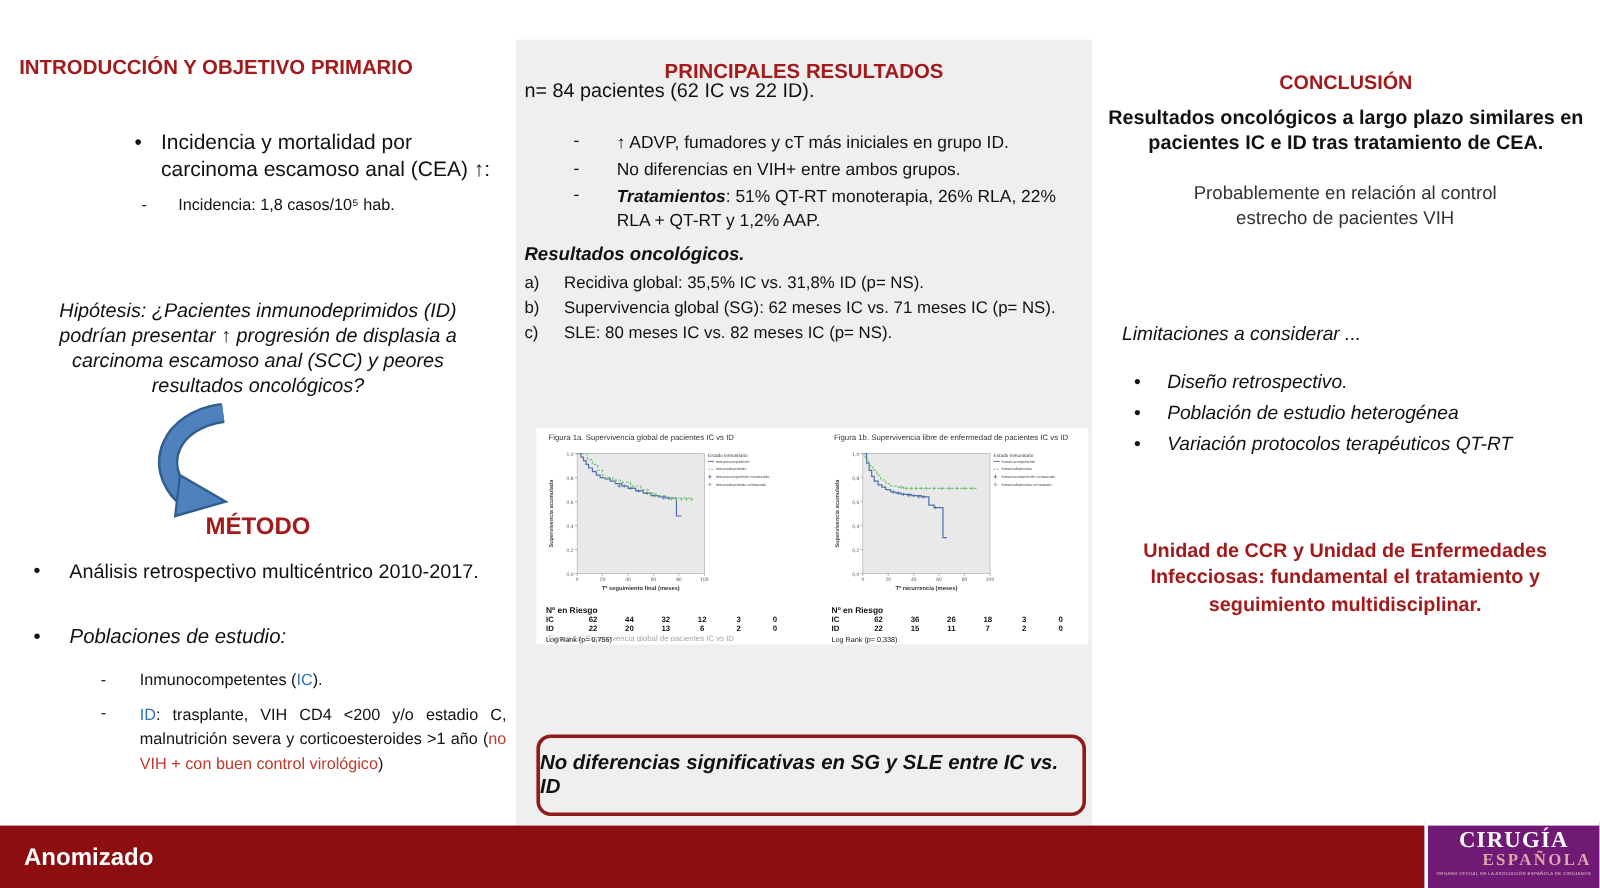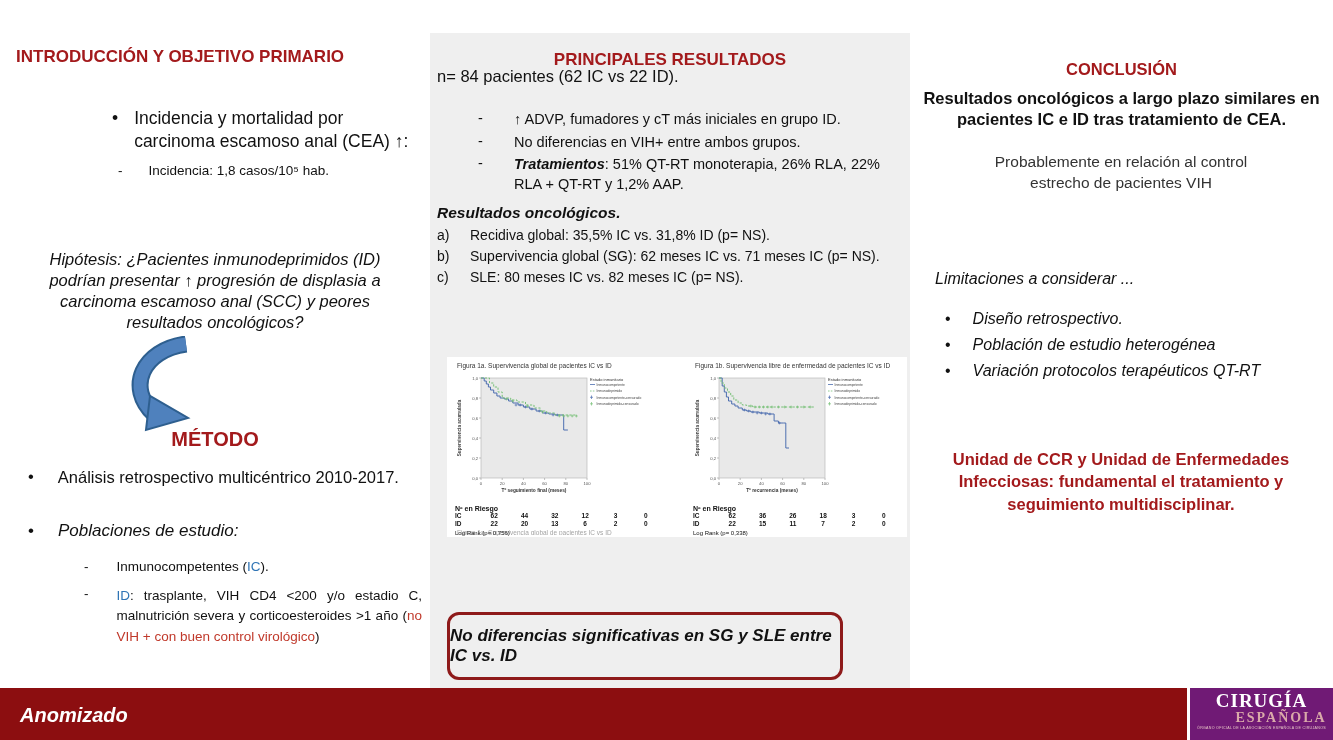--- a/index.html
+++ b/index.html
@@ -53,40 +53,40 @@
   #fig-0{left:8px;}
   #fig-1{left:246px;}
   .fig-cap{font-size:6.5px;color:#333;margin:0 0 1px 2px;white-space:nowrap;}
   .risk-title{font-size:7px;font-weight:bold;margin-top:1px;}
   .risk-row{display:flex;font-size:6.5px;font-weight:bold;line-height:1.3;}
   .rl{width:24px;}
   .rv{flex:1;text-align:center;}
   .logrank{font-size:6px;margin-top:1px;}
   .cropped{position:absolute;left:10px;top:172px;width:220px;height:6px;overflow:hidden;
            font-size:6.5px;color:#555;opacity:.55;white-space:nowrap;}
-  .cbox{position:absolute;left:447px;top:612px;width:396px;height:68px;border:3px solid #8e1a1a;
+  .cbox{position:absolute;left:447px;top:612px;width:458px;height:68px;border:3px solid #8e1a1a;
         border-radius:12px;display:flex;align-items:center;justify-content:flex-start;box-sizing:border-box;}
   .cbox .t{font-size:17px;font-weight:bold;font-style:italic;}
 
   
   .con-h{position:absolute;left:910px;top:60px;width:423px;text-align:center;font-weight:bold;
          font-size:16.5px;color:var(--red);}
   .con-p1{position:absolute;left:915px;top:88px;width:413px;text-align:center;font-size:16.5px;
           font-weight:600;line-height:1.3;}
   .con-p2{position:absolute;left:971px;top:152px;width:300px;text-align:center;font-size:15.5px;
           color:#333;line-height:1.35;}
   .lim-h{position:absolute;left:935px;top:270px;font-size:16px;font-style:italic;}
   .lim-list{position:absolute;left:945px;top:310px;width:384px;font-size:16px;font-style:italic;}
   .lim-row{display:flex;gap:22px;margin-bottom:8px;}
   .highlight{position:absolute;left:931px;top:448px;width:380px;text-align:center;font-size:16.5px;
              font-weight:600;color:var(--red);line-height:1.35;}
 
   
   .footer{position:absolute;left:0;bottom:0;width:100%;height:52px;background:var(--dark);}
-  .anon{position:absolute;left:20px;bottom:13px;font-size:20px;font-weight:bold;font-style:italic;color:#fff;}
+  .anon{position:absolute;left:20px;bottom:13px;font-size:20px;font-weight:bold;color:#fff;}
   .logo{position:absolute;right:0;bottom:0;width:146px;height:55px;background:#701a75;
         border-left:3px solid #fff;border-top:3px solid #fff;text-align:center;padding-top:3px;box-sizing:border-box;}
   .logo .l1{font-family:"Liberation Serif",serif;font-size:19px;font-weight:bold;color:#fff;
             letter-spacing:1px;line-height:1;}
   .logo .l2{font-family:"Liberation Serif",serif;font-size:14px;font-weight:bold;color:#d9a9a9;
             letter-spacing:2px;line-height:1.15;padding-left:39px;}
   .logo .l3{font-size:3.6px;color:#e7c6c6;letter-spacing:.3px;line-height:1.4;}
 </style>
 </head>
 <body>

